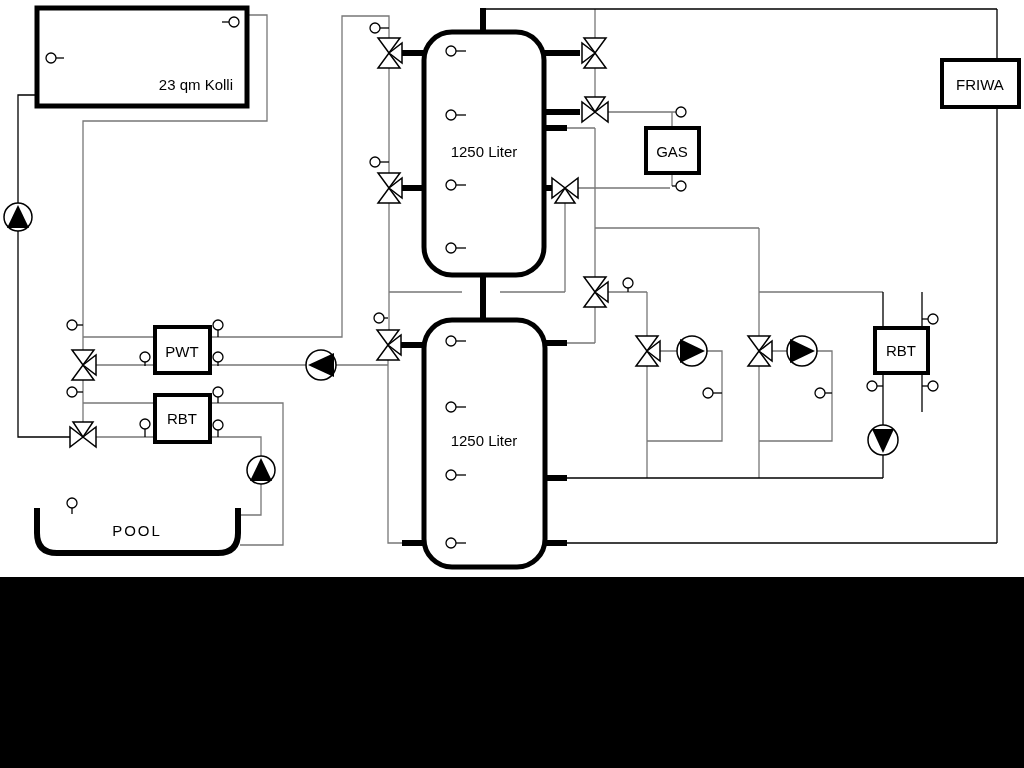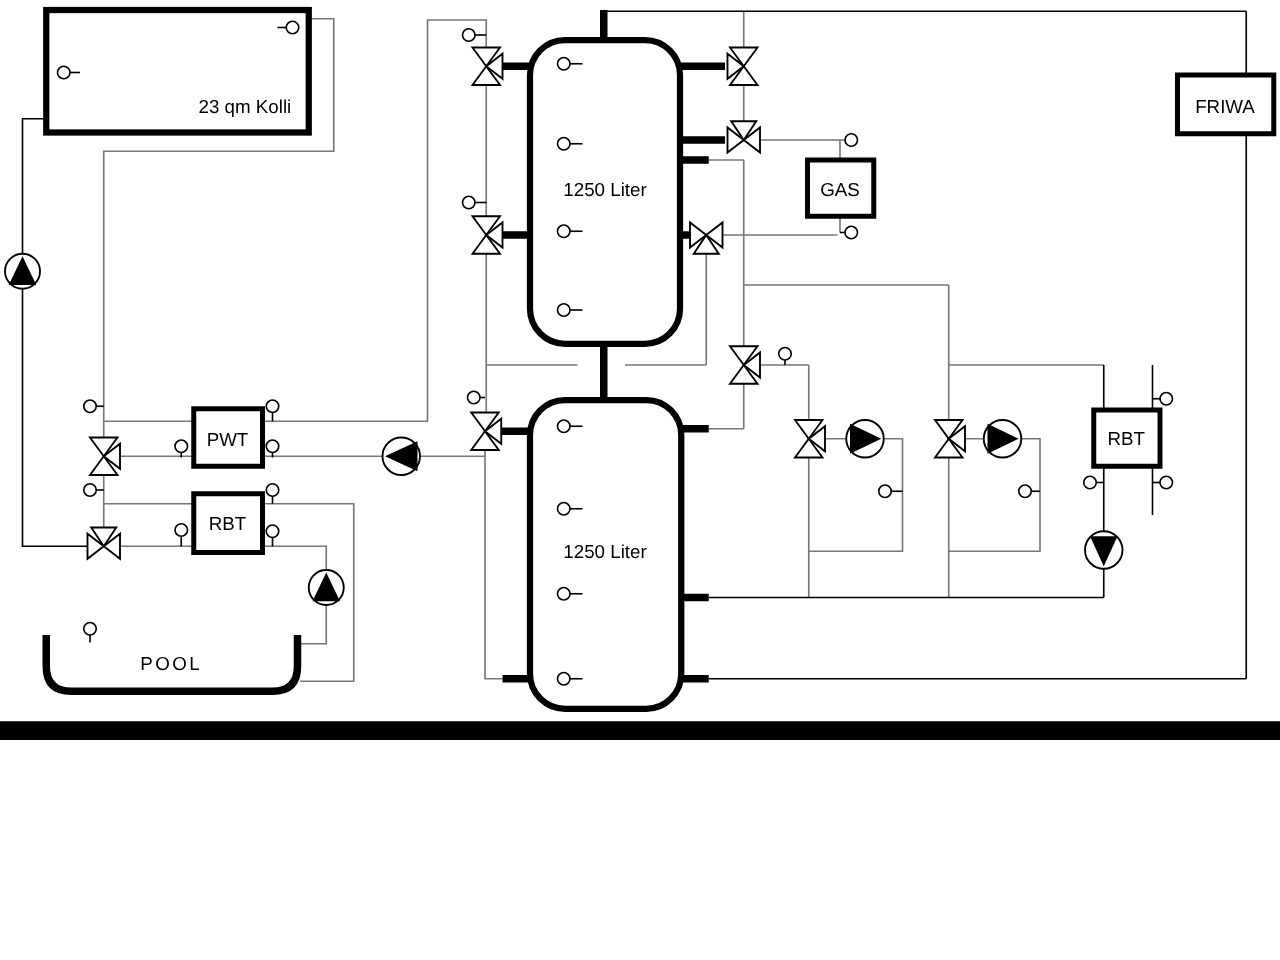--- a/index.html
+++ b/index.html
@@ -1,16 +1,16 @@
 <!DOCTYPE html>
 <html><head>
 <meta charset="utf-8">
 <style>
   html,body{margin:0;padding:0;background:#fff;}
-  .stage{position:relative;width:1024px;height:592px;background:#ffffff;overflow:hidden;
+  .stage{position:relative;width:1024px;height:768px;background:#ffffff;overflow:hidden;
          font-family:"Liberation Sans", sans-serif;}
   svg text{font-family:"Liberation Sans", sans-serif;fill:#000;}
   .lbl{font-size:15px;}
   .lbl-sp{font-size:15px;letter-spacing:2px;}
 </style>
 </head>
 <body>
 
 <div class="stage">
 <svg width="1024" height="768" viewBox="0 0 1024 768">

